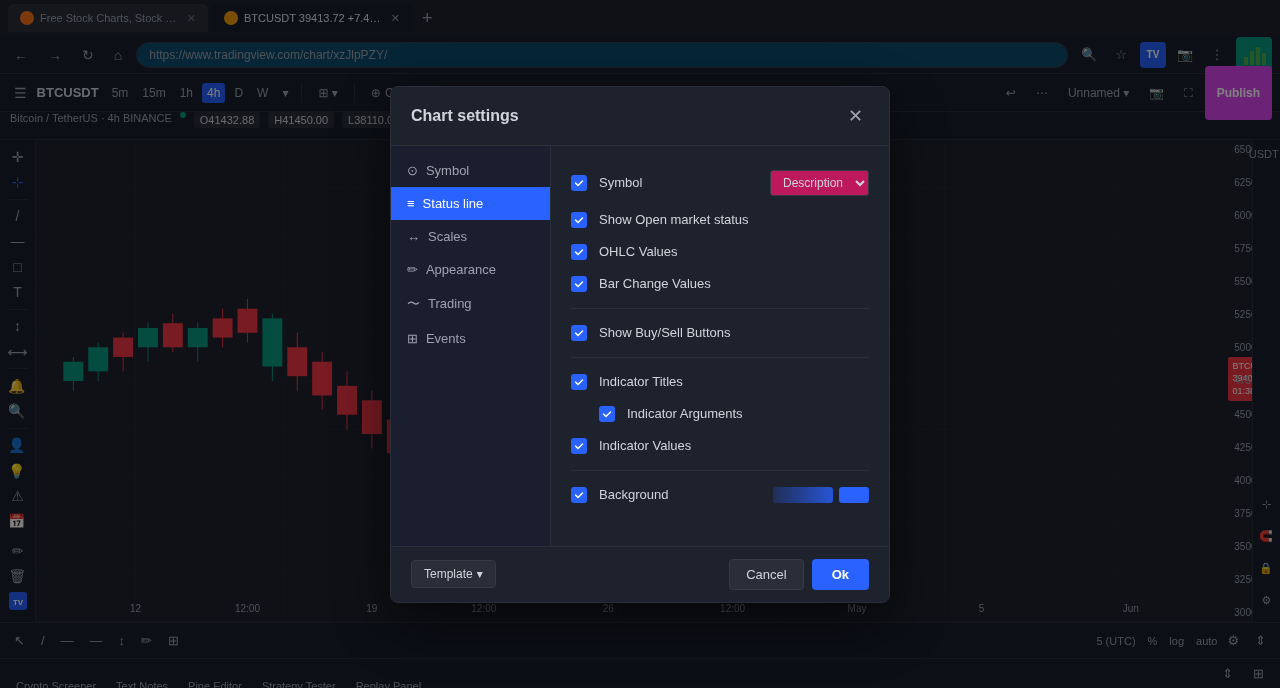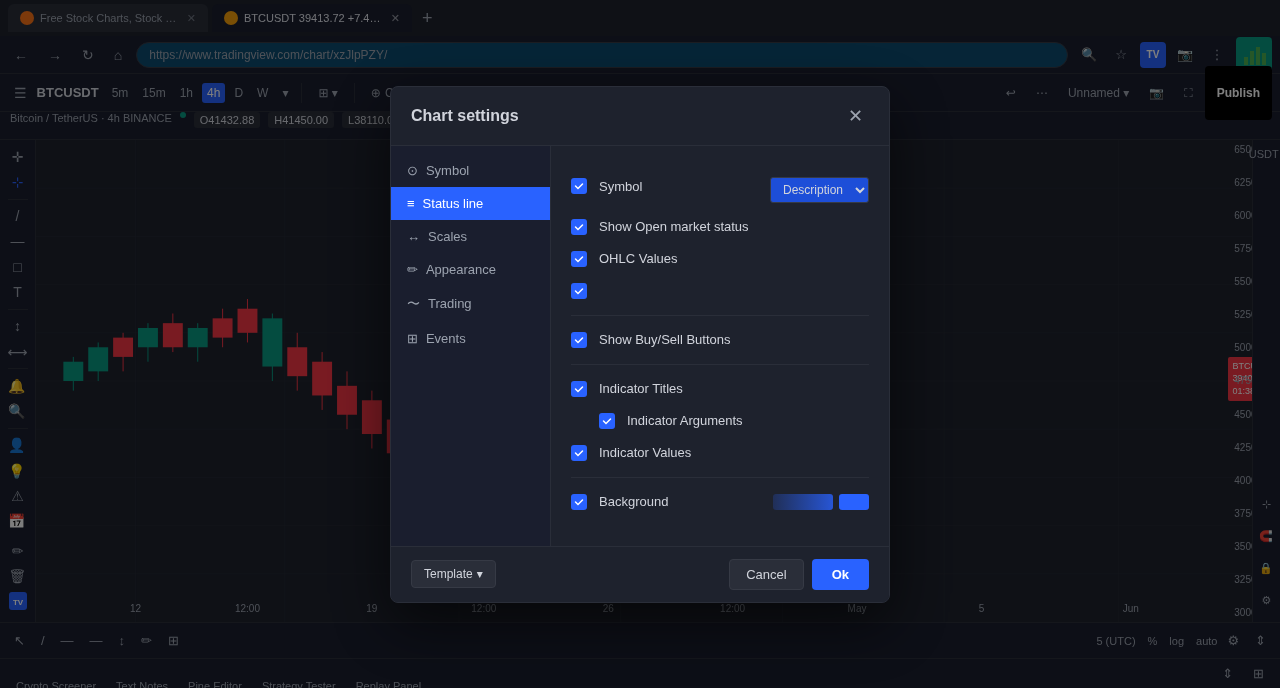--- a/index.html
+++ b/index.html
@@ -20,21 +20,21 @@
     .nav-icon.tv { background: #2962ff; color: white; font-size: 10px; font-weight: bold; border-radius: 4px; }
     .nav-icon.green-chart { background: #089981; border-radius: 4px; }
 
     
     .app-bar { display: flex; align-items: center; background: #1a1e2e; height: 38px; padding: 0 8px; gap: 4px; border-bottom: 1px solid #2a2e39; }
     .symbol-display { color: #d1d4dc; font-weight: 600; font-size: 13px; margin-right: 4px; }
     .timeframe-btn { background: none; border: none; color: #9ca3af; cursor: pointer; font-size: 12px; padding: 3px 5px; border-radius: 3px; }
     .timeframe-btn.active { background: #2962ff; color: white; }
     .bar-divider { width: 1px; height: 20px; background: #2a2e39; margin: 0 4px; }
     .bar-btn { background: none; border: none; color: #9ca3af; cursor: pointer; font-size: 12px; padding: 4px 8px; border-radius: 3px; display: flex; align-items: center; gap: 4px; }
-    .publish-btn { background: #000000; color: white; border: none; border-radius: 4px; padding: 20px 12px; font-size: 12px; font-weight: 600; cursor: pointer; margin-left: auto; }
+    .publish-btn { background: #d946ef; color: white; border: none; border-radius: 4px; padding: 20px 12px; font-size: 12px; font-weight: 600; cursor: pointer; margin-left: auto; }
 
     
     .symbol-info { display: flex; align-items: flex-start; background: #1a1e2e; height: 28px; padding: 0 10px; gap: 8px; font-size: 11px; border-bottom: 1px solid #2a2e39; }
     .dot { width: 6px; height: 6px; background: #089981; border-radius: 50%; }
     .price-label { background: #2a2e39; color: #d1d4dc; padding: 2px 6px; border-radius: 3px; font-size: 11px; }
     .price-current { background: #2a2e39; color: #d1d4dc; padding: 2px 6px; border-radius: 3px; font-size: 11px; font-weight: 600; }
 
     
     .left-toolbar { width: 36px; background: #1a1e2e; border-right: 1px solid #2a2e39; display: flex; flex-direction: column; align-items: center; padding: 6px 0; gap: 4px; }
     .tool-btn { width: 28px; height: 28px; display: flex; align-items: center; justify-content: center; border-radius: 4px; cursor: pointer; color: #9ca3af; font-size: 14px; }
@@ -57,21 +57,21 @@
     .sidebar-item.active { background: #2962ff; color: white; }
     .sidebar-icon { font-size: 13px; flex-shrink: 0; }
 
     
     .modal-content { flex: 1; padding: 16px 20px; overflow-y: auto; }
     .setting-row { display: flex; align-items: center; gap: 12px; padding: 8px 0; }
     .setting-row.indented { padding-left: 28px; }
     .checkbox { width: 16px; height: 16px; border-radius: 3px; background: #2962ff; border: none; cursor: pointer; display: flex; align-items: center; justify-content: center; flex-shrink: 0; }
     .checkbox svg { width: 10px; height: 10px; }
     .setting-label { color: #d1d4dc; font-size: 13px; flex: 1; }
-    .setting-select { background: #1d4ed8; border: 1px solid #363a45; color: #d1d4dc; font-size: 12px; padding: 4px 8px; border-radius: 3px; cursor: pointer; margin-top: 7px; }
+    .setting-select { background: #be185d; border: 1px solid #363a45; color: #d1d4dc; font-size: 12px; padding: 4px 8px; border-radius: 3px; cursor: pointer; }
     .color-swatch-row { display: flex; align-items: center; gap: 6px; }
     .color-solid { width: 30px; height: 16px; border-radius: 3px; cursor: pointer; background: #2962ff; }
     .separator { height: 1px; background: #2a2e39; margin: 8px 0; }
 
     
     .modal-footer { display: flex; align-items: center; justify-content: space-between; padding: 12px 20px; border-top: 1px solid #2a2e39; background: #1e222d; }
     .template-btn { background: #2a2e39; border: 1px solid #363a45; color: #d1d4dc; font-size: 12px; padding: 6px 12px; border-radius: 4px; cursor: pointer; display: flex; align-items: center; gap: 4px; }
     .footer-right { display: flex; gap: 8px; }
     .cancel-btn { background: #2a2e39; border: 1px solid #363a45; color: #d1d4dc; font-size: 13px; padding: 7px 16px; border-radius: 4px; cursor: pointer; }
     .ok-btn { background: #2962ff; border: none; color: white; font-size: 13px; padding: 7px 20px; border-radius: 4px; cursor: pointer; font-weight: 600; }
@@ -453,20 +453,21 @@
           </div>
           <span class="setting-label">OHLC Values</span>
         </div>
 
         <div class="setting-row">
           <div class="checkbox">
             <svg viewBox="0 0 10 10" fill="none">
                 <path d="M1.5 5l2.5 2.5 4.5-4.5" stroke="white" stroke-width="1.5" stroke-linecap="round"></path>
               </svg>
           </div>
+          <span class="setting-label">Bar Change Values</span>
         </div>
 
         <div class="separator"></div>
 
         <div class="setting-row">
           <div class="checkbox">
             <svg viewBox="0 0 10 10" fill="none">
                 <path d="M1.5 5l2.5 2.5 4.5-4.5" stroke="white" stroke-width="1.5" stroke-linecap="round"></path>
               </svg>
           </div>

